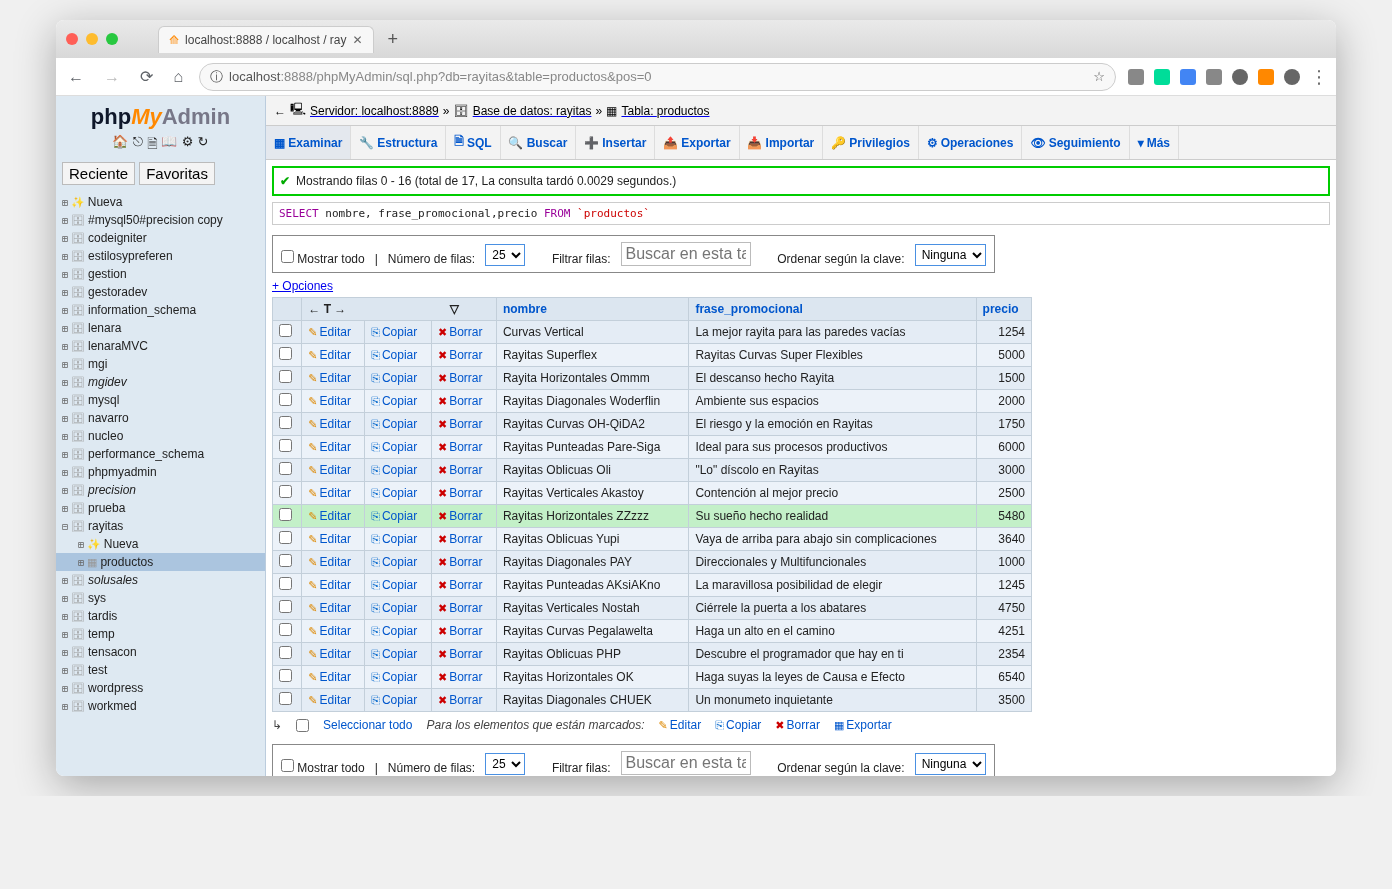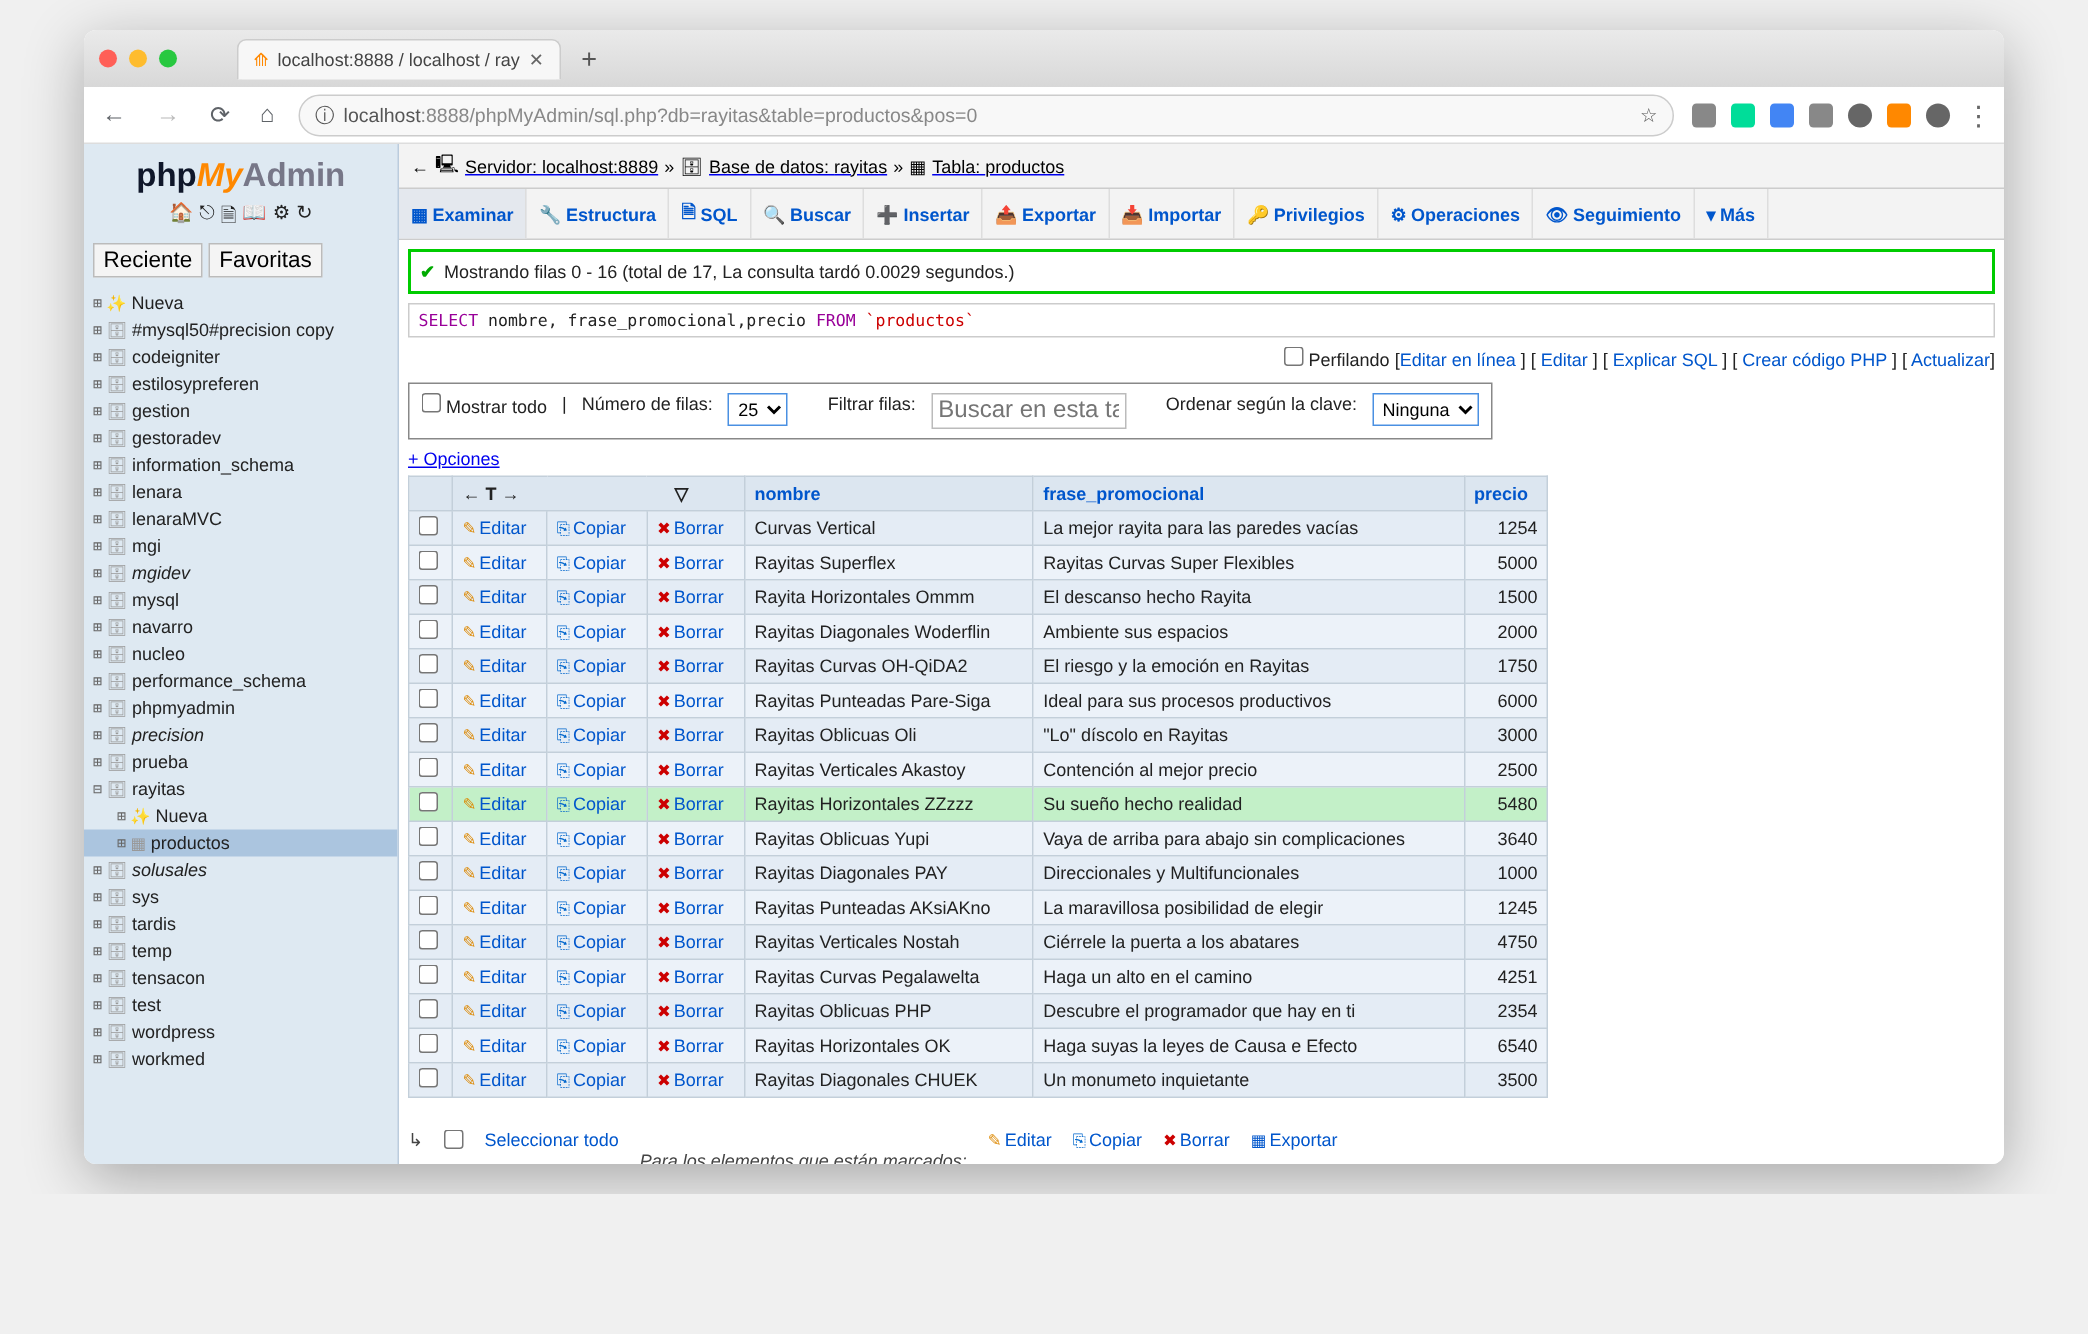--- a/index.html
+++ b/index.html
@@ -40,37 +40,37 @@
 .tabs { display: flex; border-bottom: 1px solid #ccc; background: #f3f3f3; font-size: 12px; }
 .tabs a { padding: 6px 8px; color: #0056cc; font-weight: bold; text-decoration: none; border-right: 1px solid #ddd; display: flex; align-items: center; gap: 3px; }
 .tabs a.active { background: #e4e8ee; }
 .tabs .ti { font-size: 12px; }
 .success-bar { border: 2px solid #0c0; margin: 6px; padding: 6px; background: #fff; display: flex; align-items: center; gap: 6px; font-size: 12px; }
 .check { color: #0a0; font-weight: bold; }
 .sql-box { margin: 0 6px 4px; border: 1px solid #ccc; padding: 4px 6px; font-family: monospace; font-size: 11px; }
 .sql-kw { color: #909; } .sql-str { color: #c00; }
 .sql-links { text-align: right; font-size: 12px; padding: 2px 6px; }
 .sql-links a { color: #0056cc; text-decoration: none; }
-.filter-bar { display: inline-flex; align-items: flex-start; gap: 10px; border: 1px solid #888; padding: 6px 8px; margin: 6px; font-size: 12px; }
+.filter-bar { display: inline-flex; align-items: flex-end; gap: 10px; border: 1px solid #888; padding: 6px 8px; margin: 6px; font-size: 12px; }
 .filter-bar input[type=text] { border: 1px solid #bbb; padding: 2px 4px; font-size: 16px; width: 130px; }
 .filter-bar select { border: 1px solid #4a90e2; background: #fff; padding: 2px; font-size: 12px; }
 .options { color: #0056cc; padding: 0 6px 4px; font-size: 12px; }
 table.results { border-collapse: collapse; width: 760px; margin-left: 6px; }
 table.results th { background: #dce6f0; text-align: left; padding: 4px 6px; border: 1px solid #c3cfda; font-size: 12px; }
 table.results th a { color: #0056cc; text-decoration: none; }
 table.results td { padding: 3px 6px; border: 1px solid #c3cfda; font-size: 12px; }
 table.results tbody tr:nth-child(odd) { background: #e4ecf5; }
 table.results tbody tr:nth-child(even) { background: #ecf2f9; }
 table.results tbody tr.hl { background: #c3f0c8; }
 .acts a { color: #0056cc; text-decoration: none; font-size: 12px; }
 .ico { font-size: 11px; margin-right: 2px; }
 .ico-edit { color: #d80; } .ico-copy { color: #06c; } .ico-del { color: #c00; }
 .num { text-align: right; }
 .selall { padding: 6px; font-size: 12px; color: #444; display: flex; align-items: center; gap: 14px; }
-.selall .it { font-style: italic; margin-top: 29px; }
+.selall .it { font-style: italic; }
 .selall a { color: #0056cc; text-decoration: none; }
 </style>
 </head>
 <body>
 
 <div class="window">
 
   <div class="titlebar">
     <div class="traffic">
       <div class="dot red"></div>
@@ -304,28 +304,20 @@
         </div>
 
       <div class="success-bar">
         <span class="check">✔</span>
         <span>Mostrando filas 0 - 16 (total de 17, La consulta tardó 0.0029 segundos.)</span>
       </div>
 
       <div class="sql-box">
         <span class="sql-kw">SELECT</span><span> nombre, frase_promocional,precio </span><span class="sql-kw">FROM</span><span class="sql-str"> `productos`</span>
       </div>
-      <div class="sql-links">
-        <input type="checkbox" style=""> <span>Perfilando</span>
-        [<a href="#">Editar en línea</a> ]
-        [ <a href="#">Editar</a> ]
-        [ <a href="#">Explicar SQL</a> ]
-        [ <a href="#">Crear código PHP</a> ]
-        [ <a href="#">Actualizar</a>]
-      </div>
 
       <div class="filter-bar">
         <label><input type="checkbox" style=""> <span>Mostrar todo</span></label> |
         <span>Número de filas:</span>
         <select><option>25</option></select>
         &nbsp;&nbsp;<span>Filtrar filas:</span>
         <input type="text" placeholder="Buscar en esta tabla" style="">
         &nbsp;&nbsp;<span>Ordenar según la clave:</span>
         <select><option>Ninguna</option></select>
       </div>

